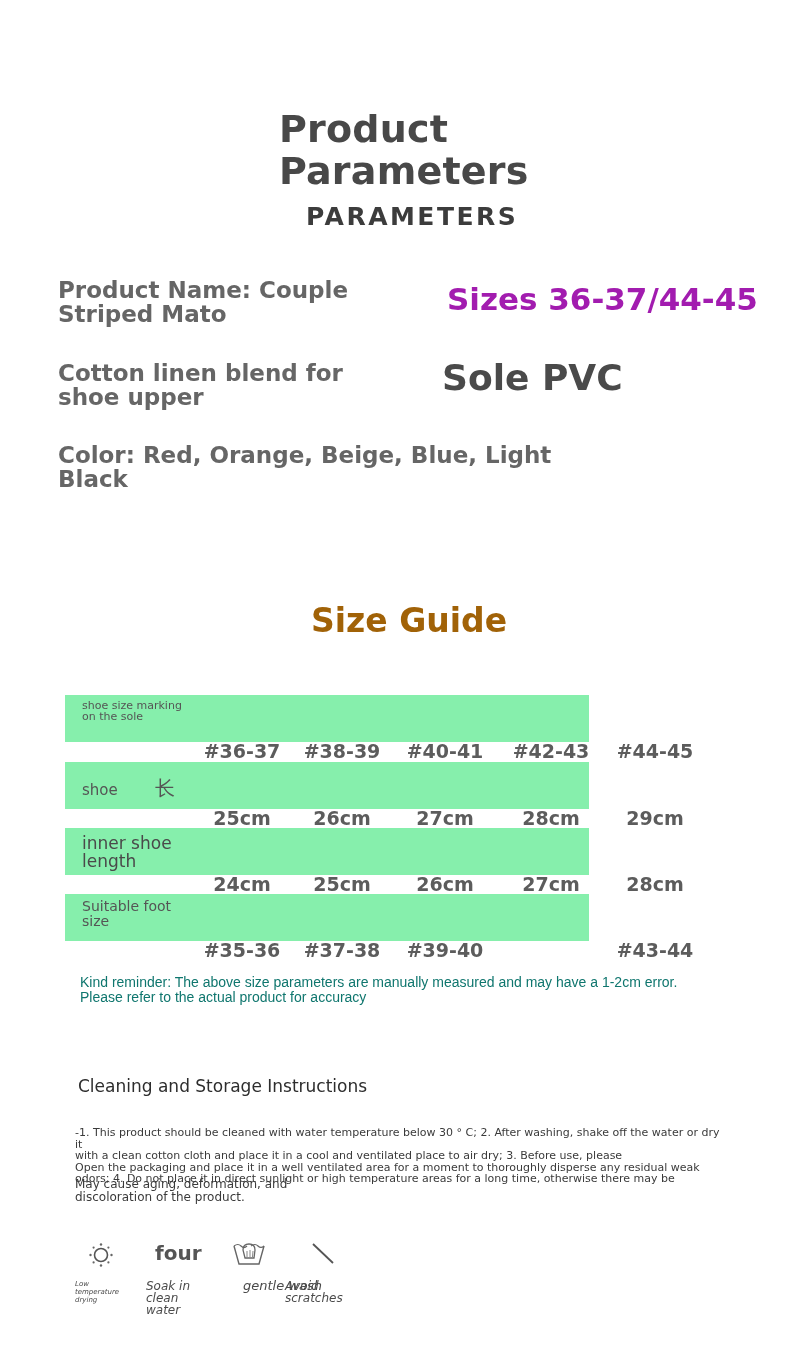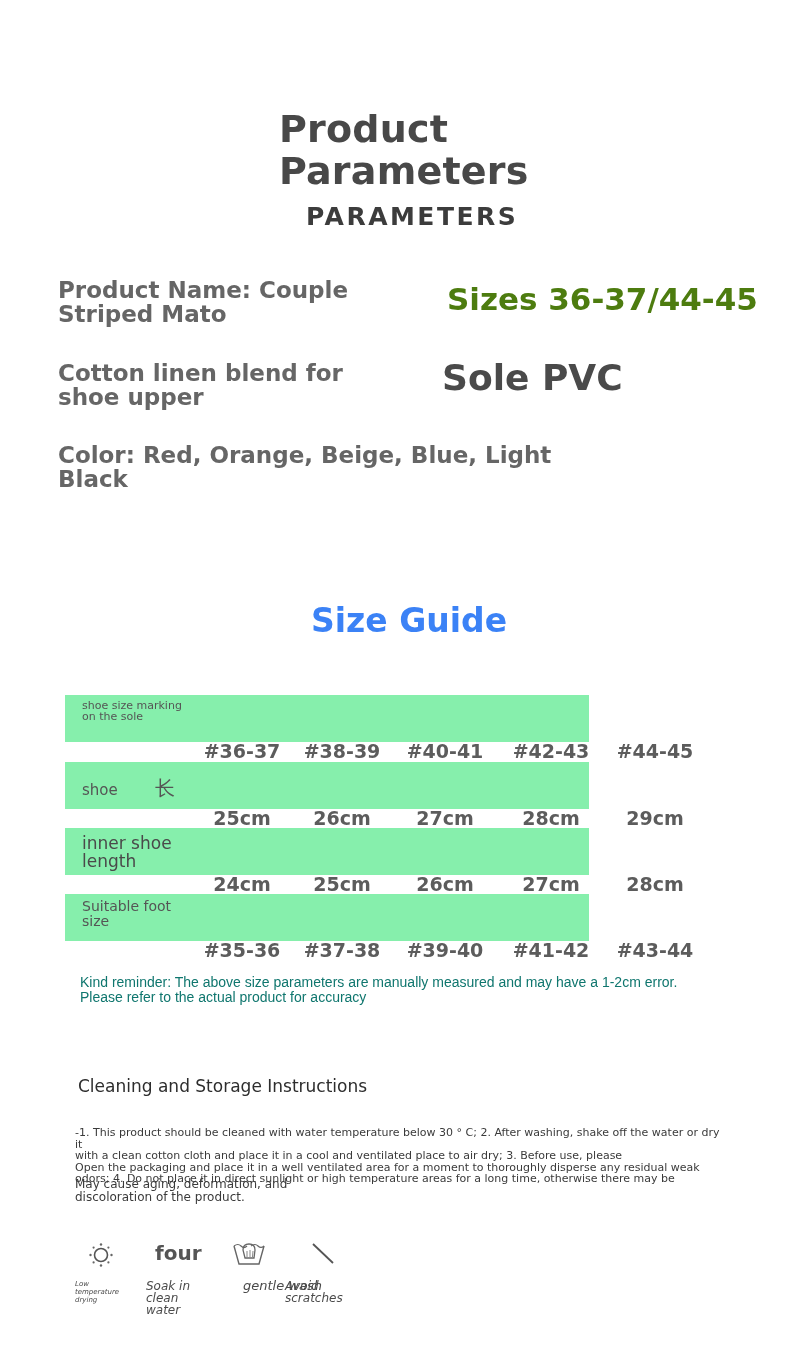--- a/index.html
+++ b/index.html
@@ -9,25 +9,25 @@
 
     
     .title-main { left: 279px; top: 108px; font-size: 38px; line-height: 42px; font-weight: 600; color: #484848; letter-spacing: 0.2px; }
     .title-sub { left: 306px; top: 200px; font-size: 25px; line-height: 34px; font-weight: 900; color: #3c3c3c; letter-spacing: 2.5px; font-family: "DejaVu Sans", sans-serif; }
 
     
     .param { font-size: 23px; line-height: 24px; font-weight: 700; color: #666666; }
     .p-name { left: 58px; top: 278px; width: 330px; }
     .p-upper { left: 58px; top: 361px; width: 300px; }
     .p-color { left: 58px; top: 443px; width: 500px; }
-    .p-size { left: 447px; top: 282px; font-size: 31px; line-height: 34px; font-weight: 600; color: #4d7c0f; }
+    .p-size { left: 447px; top: 282px; font-size: 31px; line-height: 34px; font-weight: 600; color: #a21caf; }
     .p-sole { left: 442px; top: 358px; font-size: 36px; line-height: 40px; font-weight: 600; color: #4a4a4a; }
 
     
-    .sg-title { left: 311px; top: 601px; font-size: 33px; line-height: 40px; font-weight: 600; color: #3b82f6; }
+    .sg-title { left: 311px; top: 601px; font-size: 33px; line-height: 40px; font-weight: 600; color: #a16207; }
 
     .row { left: 65px; width: 524px; height: 47px; background: #86efac; }
     .row .cell { position: absolute; top: 0; height: 47px; display: flex; align-items: center; justify-content: center; font-size: 19px; font-weight: 600; color: #5c5c5c; width: 104px; margin-top: 32px; }
     .row .c1 { left: 125px; }
     .row .c2 { left: 225px; }
     .row .c3 { left: 328px; }
     .row .c4 { left: 434px; }
     .row .c5 { left: 538px; }
     .row .head { position: absolute; left: 17px; top: 0; color: #555555; font-weight: 500; }
 
@@ -103,21 +103,20 @@
   <div class="cell c3">26cm</div>
   <div class="cell c4">27cm</div>
   <div class="cell c5">28cm</div>
 </div>
 
 <div class="abs row r4">
   <div class="head">Suitable foot size</div>
   <div class="cell c1">#35-36</div>
   <div class="cell c2">#37-38</div>
   <div class="cell c3">#39-40</div>
-  <div class="cell c4">#41-42</div>
   <div class="cell c5">#43-44</div>
 </div>
 
 <div class="abs reminder">Kind reminder: The above size parameters are manually measured and may have a 1-2cm error. Please refer to the actual product for accuracy</div>
 
 <div class="abs clean-title">Cleaning and Storage Instructions</div>
 <div class="abs clean-body">
   <div>-1. This product should be cleaned with water temperature below 30 ° C; 2. After washing, shake off the water or dry it</div>
   <div>with a clean cotton cloth and place it in a cool and ventilated place to air dry; 3. Before use, please</div>
   <div>Open the packaging and place it in a well ventilated area for a moment to thoroughly disperse any residual weak</div>

